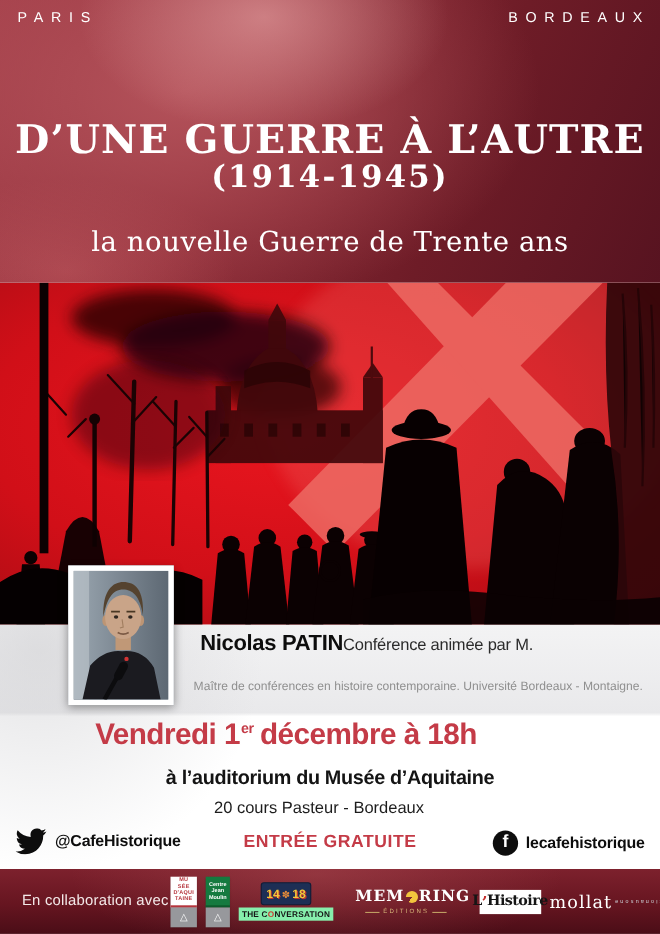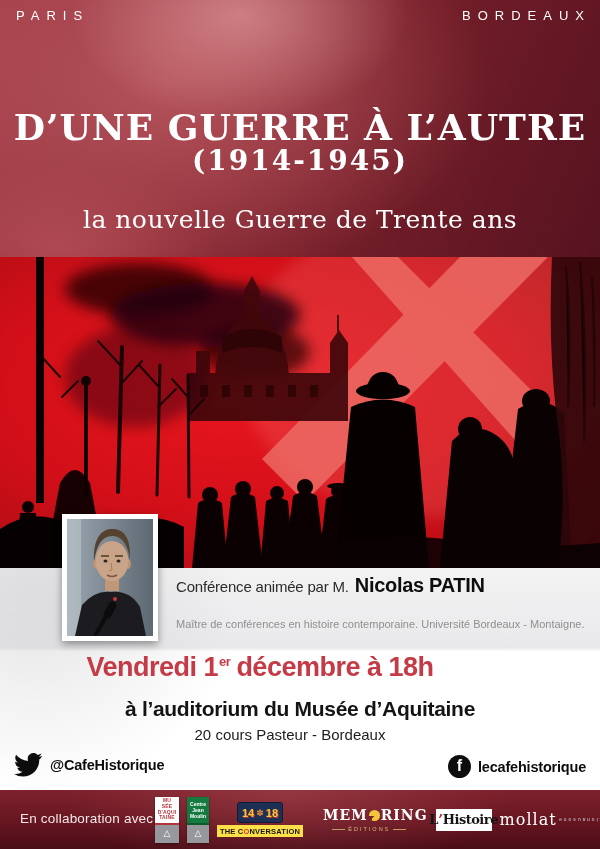--- a/index.html
+++ b/index.html
@@ -47,21 +47,21 @@
   #speaker-line{left:176px;top:574px;display:flex;align-items:baseline;white-space:nowrap;}
   #speaker-intro{font-size:15px;color:#2b2b2b;letter-spacing:-.2px;}
   #speaker-name{font-size:20px;font-weight:bold;color:#0d0d0d;margin-left:6px;letter-spacing:-.3px;}
   #speaker-affiliation{left:176px;top:618px;font-size:11px;color:#8f8f8f;white-space:nowrap;}
 
   #event-date{top:652px;left:0;width:520px;text-align:center;margin:0;
     font-size:27px;font-weight:bold;color:#c43b47;letter-spacing:-.5px;}
   #event-date sup{font-size:13px;margin-left:1px;}
   .date-suffix{margin-left:6px;}
   #event-venue{top:697px;left:0;width:600px;text-align:center;margin:0;
-    font-size:21px;font-weight:bold;color:#141414;letter-spacing:-.3px;}
+    font-size:18px;font-weight:bold;color:#141414;letter-spacing:-.3px;}
   #event-address{top:726px;left:0;width:580px;text-align:center;margin:0;
     font-size:15px;color:#1d1d1d;}
   #event-admission{top:757px;left:0;width:600px;text-align:center;margin:0;
     font-size:16px;font-weight:bold;color:#c43b47;letter-spacing:.5px;}
 
   .social{display:flex;align-items:center;gap:7px;}
   #twitter-group{left:14px;top:753px;}
   #facebook-group{right:14px;top:755px;}
   .social-label{font-size:14.5px;font-weight:bold;color:#0d0d0d;letter-spacing:-.2px;}
   #fb-circle{width:23px;height:23px;border-radius:50%;background:#0d0d0d;color:#fff;
@@ -85,21 +85,21 @@
   #logo-musee .mus-top span{color:#b5343c;font-weight:bold;font-size:5px;line-height:5.8px;letter-spacing:.2px;}
   #logo-centre{width:22px;}
   #logo-centre .mus-top{background:#157a3f;height:26px;border-bottom:2px solid #0d5a2c;}
   #logo-centre .mus-top span{color:#fff;font-weight:bold;font-size:5px;line-height:6px;}
 
   #logo-conv-stack{display:flex;flex-direction:column;align-items:center;gap:2px;}
   #box-1418{width:46px;height:21px;background:#1d2f55;border:1px solid #101c36;border-radius:3px;
     display:flex;align-items:center;justify-content:center;gap:2px;box-sizing:border-box;}
   #box-1418 .num{color:#f5c738;font-weight:bold;font-size:11px;text-shadow:1px 1px 0 #b33;}
   #box-1418 .flower{color:#e0893a;font-size:9px;}
-  #conv-bar{width:86px;height:12px;background:#fde047;display:flex;align-items:center;justify-content:center;
+  #conv-bar{width:86px;height:12px;background:#86efac;display:flex;align-items:center;justify-content:center;
     font-size:7.5px;font-weight:bold;color:#161616;letter-spacing:.2px;white-space:nowrap;}
   .conv-o{color:#cf3b33;}
 
   #logo-memoring{display:flex;flex-direction:column;align-items:center;gap:3px;}
   #mem-line{display:flex;align-items:center;color:#fff;
     font:bold 14px "DejaVu Serif",serif;letter-spacing:1px;margin-left:12px;}
   .pac{display:inline-block;width:11px;height:11px;border-radius:50%;margin:0 1px;
     background:conic-gradient(from 215deg, rgba(0,0,0,0) 0 55deg, #f2c53d 55deg 360deg);}
   #mem-sub{display:flex;align-items:center;gap:3px;color:#d8b87b;font-size:5.5px;letter-spacing:2px;}
   .rule{display:inline-block;width:13px;height:1px;background:#bf9d62;}
@@ -265,30 +265,31 @@
       <path d="M34,37 h8 M48,37 h8" stroke="#4a3824" stroke-width="1.5" fill="none"></path>
       <path d="M44,44 l1,7 l-3,1" stroke="#a07d5f" stroke-width="1" fill="none"></path>
       <path d="M40,56 q5,3 10,0" stroke="#7c5a45" stroke-width="1.5" fill="none"></path>
       <line x1="28" y1="117" x2="42" y2="92" stroke="#0c0c0e" stroke-width="4"></line>
       <rect x="39" y="82" width="8" height="18" rx="4" transform="rotate(28 43 91)" fill="#0c0c0e"></rect>
       <circle cx="48" cy="80" r="2" fill="#d23434"></circle>
     </svg>
   </div>
 
   <div id="speaker-line" class="abs">
+    <span id="speaker-name">Nicolas PATIN</span>
     <span id="speaker-intro">Conférence animée par M.</span>
-    <span id="speaker-name">Nicolas PATIN</span>
   </div>
   <div id="speaker-affiliation" class="abs">Maître de conférences en histoire contemporaine. Université Bordeaux - Montaigne.</div>
 
   <p id="event-date" class="abs">
     <span>Vendredi 1</span><sup>er</sup><span class="date-suffix">décembre à 18h</span>
   </p>
   <p id="event-venue" class="abs">à l’auditorium du Musée d’Aquitaine</p>
   <p id="event-address" class="abs">20 cours Pasteur - Bordeaux</p>
+  <p id="event-admission" class="abs">ENTRÉE GRATUITE</p>
 
   <div id="twitter-group" class="abs social">
     <svg width="29" height="24" viewBox="0 0 24 20">
       <path fill="#0d0d0d" d="M23.44 2.4c-.86.38-1.78.64-2.75.76a4.8 4.8 0 0 0 2.1-2.65c-.92.55-1.95.95-3.04 1.16A4.79 4.79 0 0 0 11.4 5.5c0 .38.04.74.12 1.1A13.6 13.6 0 0 1 1.64 1.56a4.77 4.77 0 0 0 1.48 6.4 4.76 4.76 0 0 1-2.17-.6v.06a4.8 4.8 0 0 0 3.84 4.7 4.8 4.8 0 0 1-2.16.08 4.8 4.8 0 0 0 4.48 3.33A9.6 9.6 0 0 1 0 17.52a13.54 13.54 0 0 0 7.34 2.15c8.8 0 13.62-7.3 13.62-13.62v-.62A9.7 9.7 0 0 0 23.44 2.4z"></path>
     </svg>
     <span class="social-label">@CafeHistorique</span>
   </div>
   <div id="facebook-group" class="abs social">
     <span id="fb-circle">f</span>
     <span class="social-label">lecafehistorique</span>

